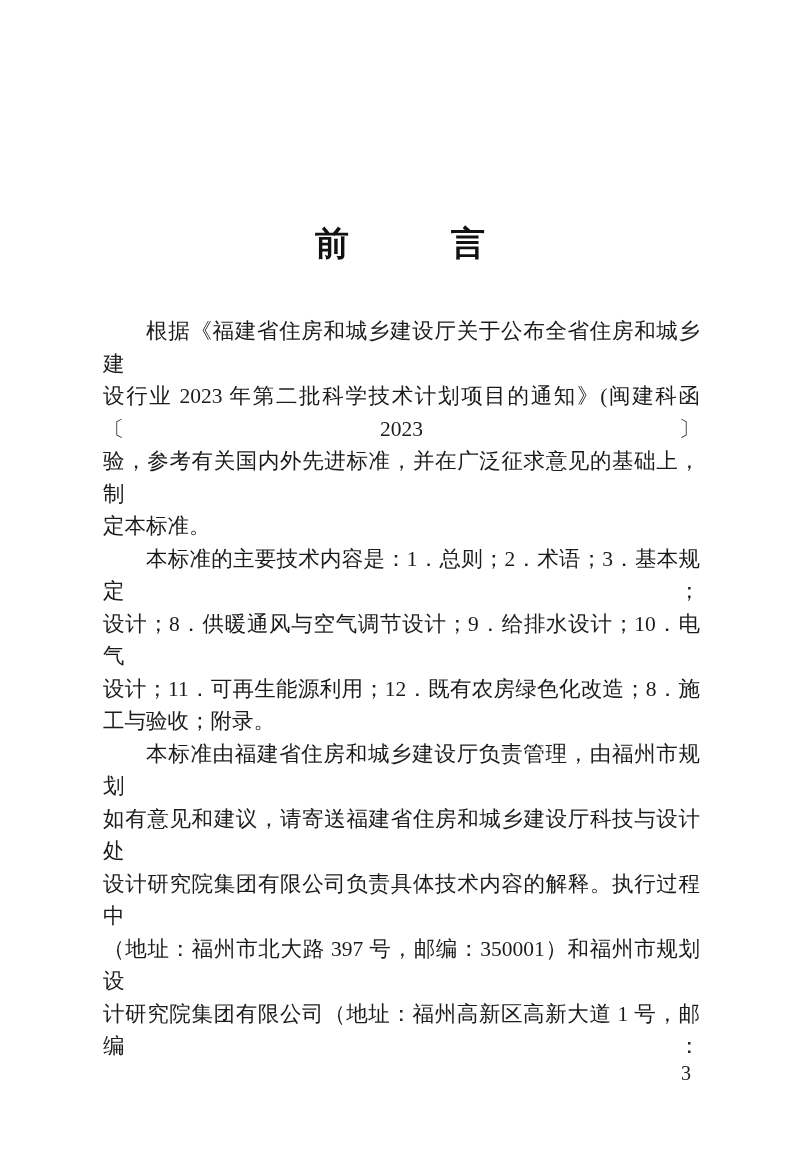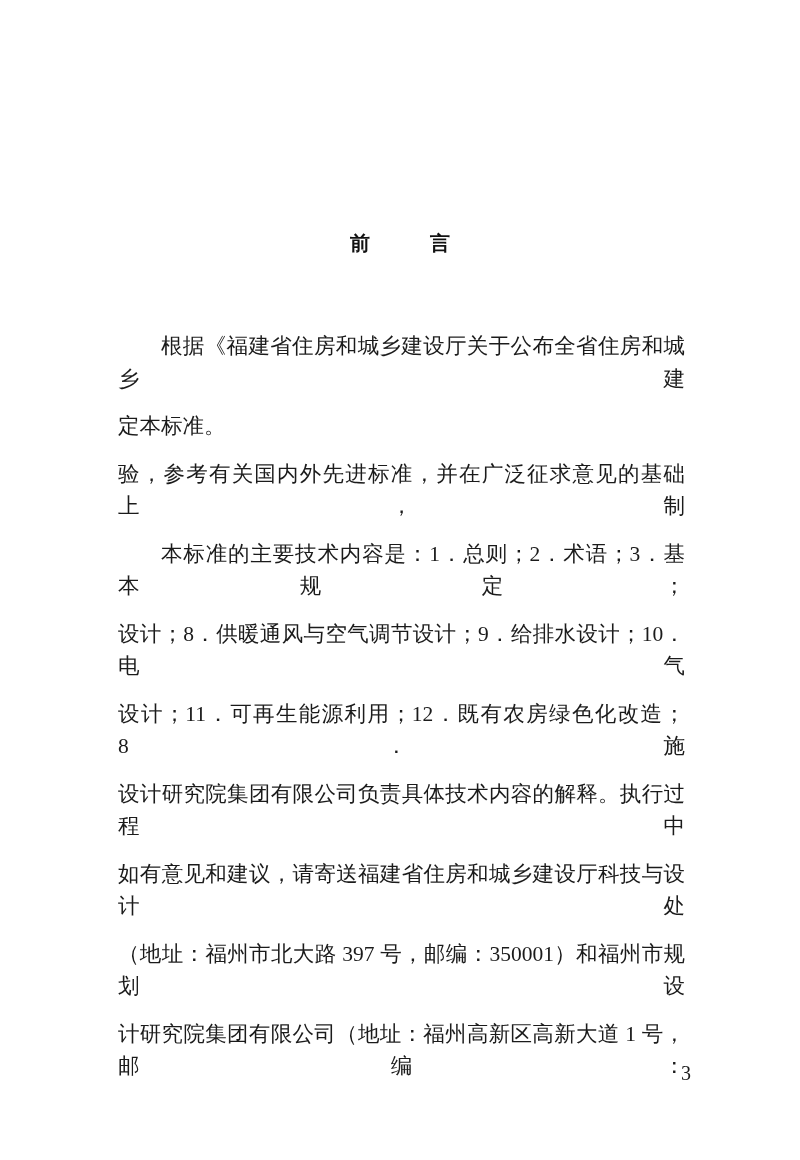--- a/index.html
+++ b/index.html
@@ -15,35 +15,35 @@
   }
   .title {
     position: absolute;
     top: 228px;
     left: 0;
     width: 100%;
     margin: 0;
     text-align: center;
     font-family: "Liberation Sans", "DejaVu Sans", sans-serif;
     font-weight: bold;
-    font-size: 20px;
+    font-size: 34px;
     line-height: 30px;
     letter-spacing: 0;
     color: #111;
   }
   .body-block {
     position: absolute;
     top: 315px;
     left: 103px;
     width: 597px;
     font-size: 21.5px;
     line-height: 32.5px;
   }
   .line {
-    margin: 15px;
+    margin: 0;
     padding: 0;
     text-align: justify;
     white-space: normal;
   }
   .line.fill { text-align-last: justify; }
   .line.indent { text-indent: 2em; }
   .page-number {
     position: absolute;
     top: 1061px;
     left: 681px;
@@ -55,29 +55,32 @@
 </head>
 <body>
 
 <div class="page">
 
   <h1 class="title">前　　　言</h1>
 
   <div class="body-block">
 
     <p class="line indent fill">根据《福建省住房和城乡建设厅关于公布全省住房和城乡建</p>
+    <p class="line fill">设行业 2023 年第二批科学技术计划项目的通知》(闽建科函〔2023〕</p>
+    <p class="line fill">验，参考有关国内外先进标准，并在广泛征求意见的基础上，制</p>
     <p class="line">定本标准。</p>
-    <p class="line fill">验，参考有关国内外先进标准，并在广泛征求意见的基础上，制</p>
 
     <p class="line indent fill">本标准的主要技术内容是：1．总则；2．术语；3．基本规定；</p>
     <p class="line fill">设计；8．供暖通风与空气调节设计；9．给排水设计；10．电气</p>
     <p class="line fill">设计；11．可再生能源利用；12．既有农房绿色化改造；8．施</p>
+    <p class="line">工与验收；附录。</p>
 
+    <p class="line indent fill">本标准由福建省住房和城乡建设厅负责管理，由福州市规划</p>
+    <p class="line fill">如有意见和建议，请寄送福建省住房和城乡建设厅科技与设计处</p>
     <p class="line fill">设计研究院集团有限公司负责具体技术内容的解释。执行过程中</p>
-    <p class="line fill">如有意见和建议，请寄送福建省住房和城乡建设厅科技与设计处</p>
     <p class="line fill">（地址：福州市北大路 397 号，邮编：350001）和福州市规划设</p>
     <p class="line fill">计研究院集团有限公司（地址：福州高新区高新大道 1 号，邮编：</p>
 
   </div>
 
   <div class="page-number">3</div>
 
 </div>
 
 </body></html>

